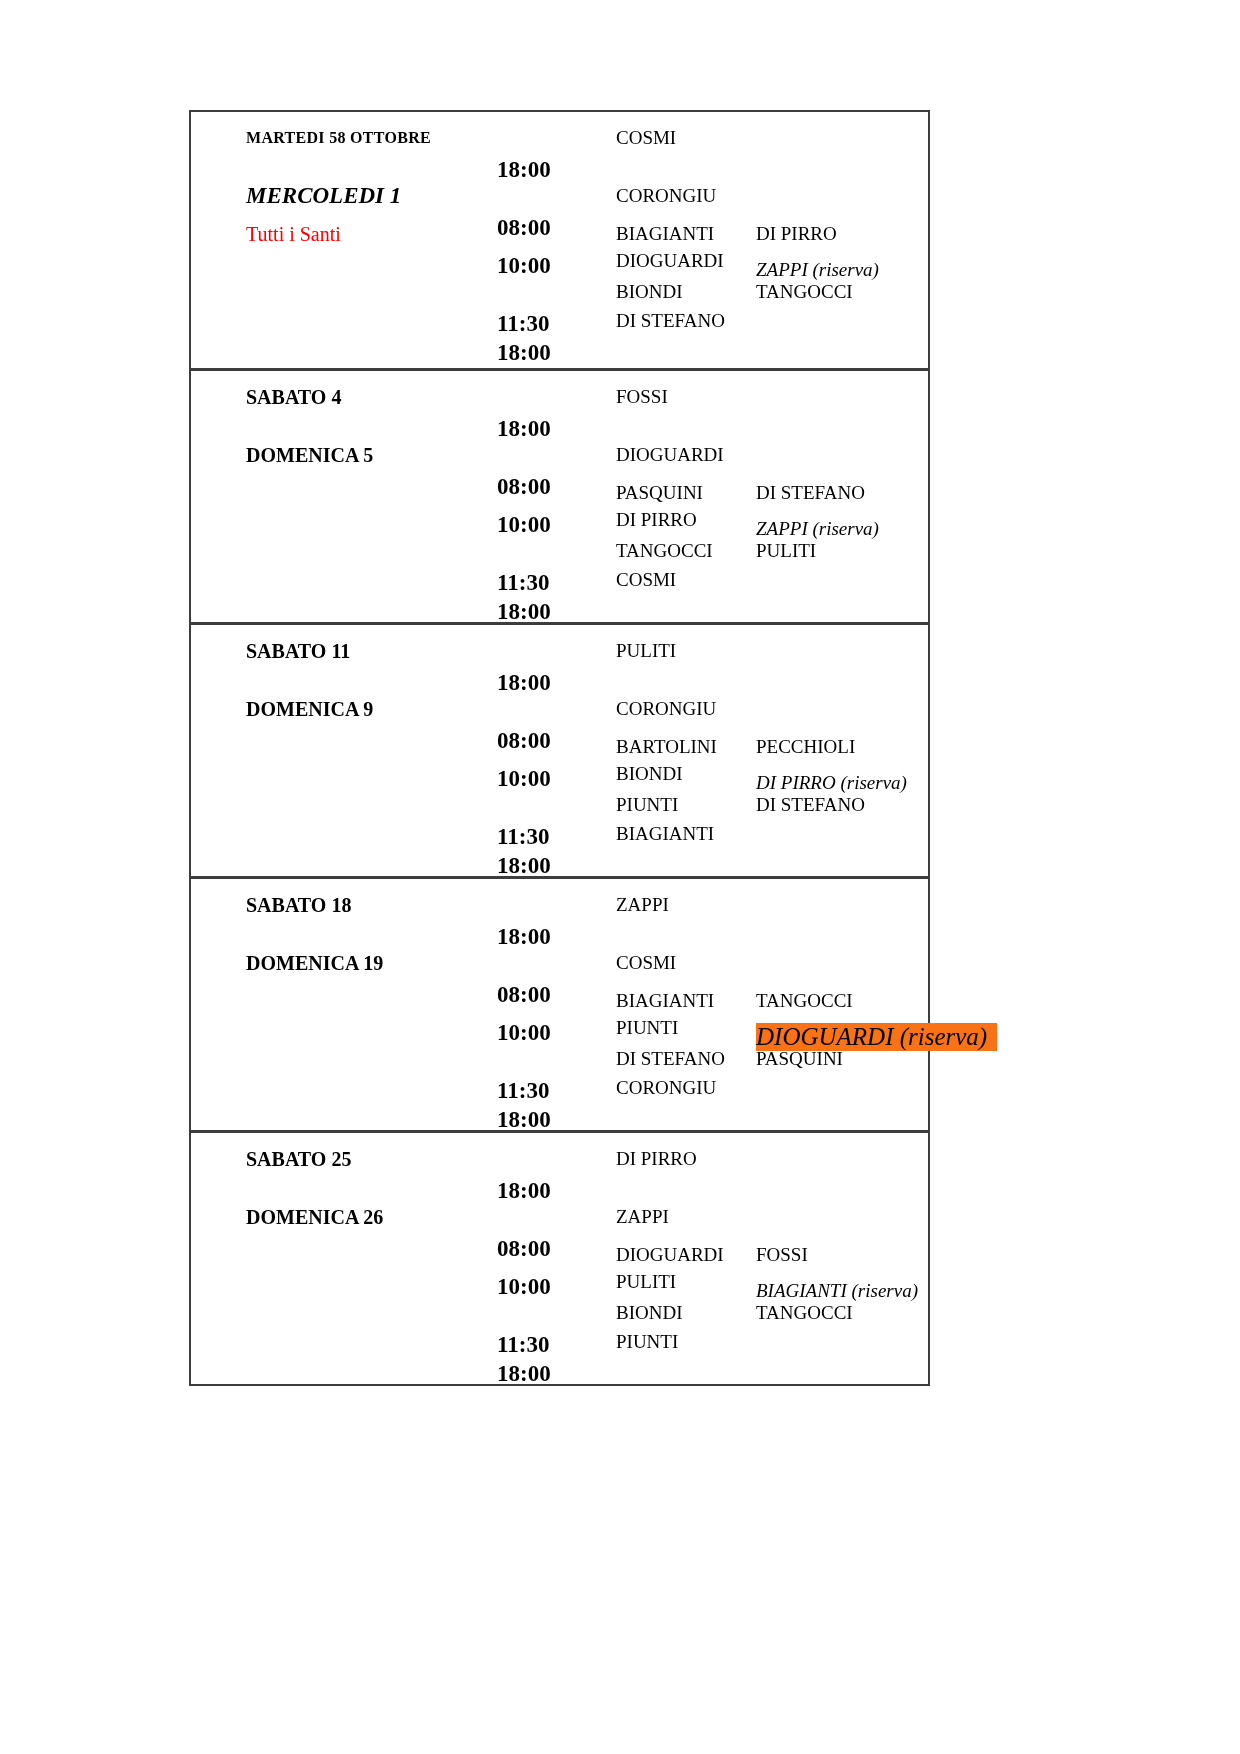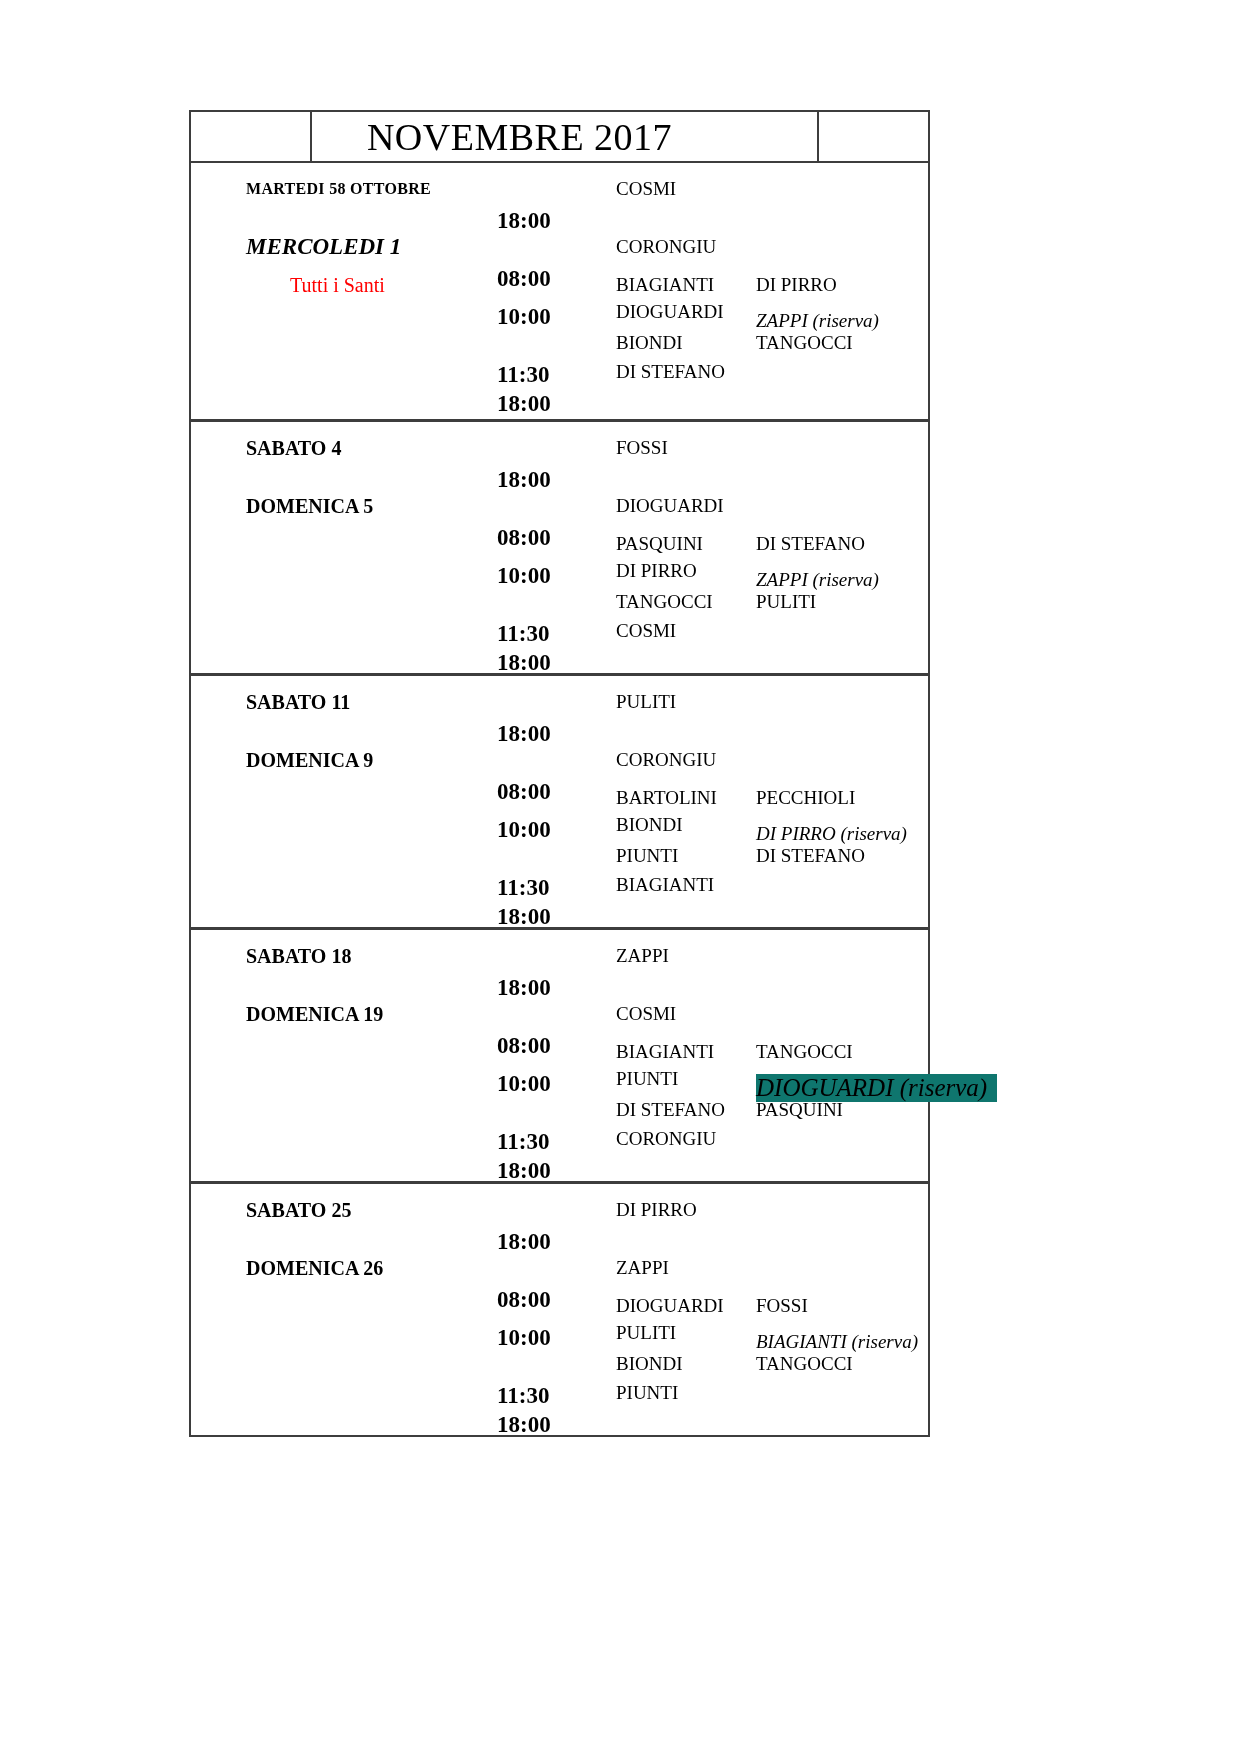--- a/index.html
+++ b/index.html
@@ -24,35 +24,28 @@
   .row{position:absolute;left:0;width:100%;height:30px;line-height:28px;}
   .rA{top:12px}.rB{top:70px}.rC{top:108px}.rD{top:135px}.rE{top:166px}.rF{top:195px}
   .cell{position:absolute;white-space:nowrap;}
   .c-day{left:55px}.c-time{left:306px}.c-n1{left:425px}.c-n2{left:565px}
   .day{font-weight:bold;font-size:20px;}
   .day-small{font-weight:bold;font-size:16px;letter-spacing:.3px;}
   .day-italic{font-weight:bold;font-style:italic;font-size:23px;}
   .time{font-weight:bold;font-size:23px;margin-top:32px;}
   .name{font-size:19px;}
   .reserve{font-style:italic;font-size:19px;margin-top:9px;}
-  .reserve-lg{font-size:25px;background:#0f766e;padding-right:10px;z-index:2;}
-  .note{color:#ff0000;font-size:20px;margin-left:44px;}
+  .reserve-lg{font-size:25px;background:#f97316;padding-right:10px;z-index:2;}
+  .note{color:#ff0000;font-size:20px;}
 </style>
 </head>
 <body>
 
 <div class="cal">
 
-  <div class="header">
-    <div class="hcell h-left"></div>
-    <div class="hcell h-mid">
-      <span class="title">NOVEMBRE 2017</span>
-    </div>
-    <div class="hcell h-right"></div>
-  </div>
 
   <div class="week">
     <div class="row rA">
       <span class="cell c-day day-small">MARTEDI 58 OTTOBRE</span>
       <span class="cell c-time time">18:00</span>
       <span class="cell c-n1 name">COSMI</span>
     </div>
     <div class="row rB">
       <span class="cell c-day day-italic">MERCOLEDI 1</span>
       <span class="cell c-time time">08:00</span>

